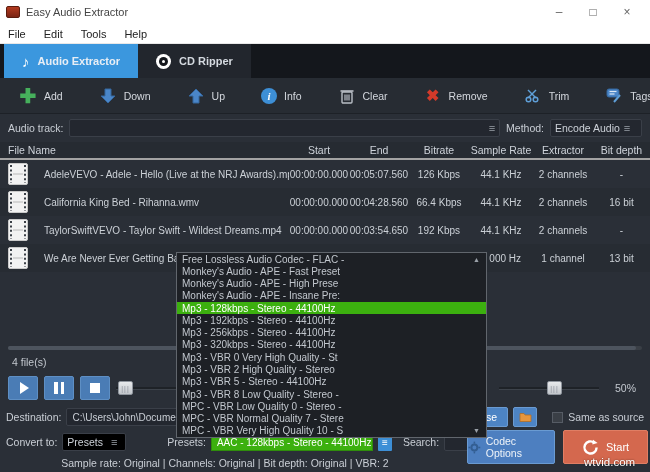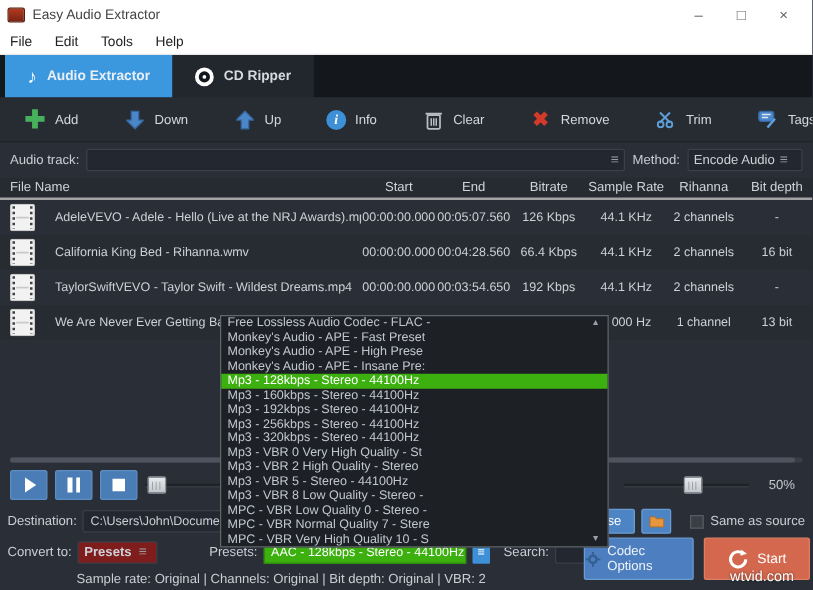--- a/index.html
+++ b/index.html
@@ -79,21 +79,21 @@
 
   
   .destrow { height:26px; display:flex; align-items:center; padding:0 6px; gap:5px; }
   .dest-input { flex:1; height:18px; background:#23272f; border:1px solid #3a3f48; border-radius:2px; display:flex; align-items:center; padding:0 5px; font-size:10px; color:#c9ced5; white-space:nowrap; overflow:hidden; max-width:322px; }
   .browse-btn { width:76px; height:20px; background:#4d84c4; border:1px solid #6a9bd2; border-radius:2px; display:flex; align-items:center; justify-content:center; gap:5px; color:#fff; font-size:10.5px; }
   .mini-btn { width:24px; height:20px; background:#4d84c4; border:1px solid #6a9bd2; border-radius:2px; display:flex; align-items:center; justify-content:center; }
   .chk { width:11px; height:11px; background:#3a3f46; border:1px solid #565c65; margin-left:10px; }
 
   
   .convrow { height:24px; display:flex; align-items:center; padding:0 6px; gap:5px; }
-  .presets-select { width:64px; height:18px; background:#7f1d1d; border:1px solid #3a3f48; border-radius:2px; display:flex; align-items:center; justify-content:space-between; padding:0 4px; font-size:10.5px; color:#ccd1d8;font-weight:bold; }
+  .presets-select { width:64px; height:18px; background:#000000; border:1px solid #3a3f48; border-radius:2px; display:flex; align-items:center; justify-content:space-between; padding:0 4px; font-size:10.5px; color:#ccd1d8; }
   .preset-combo { width:162px; height:18px; background:#3cb00f; border:1px solid #2f8d0c; display:flex; align-items:center; padding:0 5px; font-size:10px; color:#ffffff; white-space:nowrap; overflow:hidden; margin-left:18px; }
   .combo-menu { width:14px; height:18px; background:#3d8fd6; display:flex; align-items:center; justify-content:center; font-size:10px; color:#fff; border-radius:1px; }
   .search-input { width:86px; height:18px; background:#23272f; border:1px solid #3a3f48; border-radius:2px; }
 
   
   .footer { height:18px; display:flex; align-items:center; justify-content:center; font-size:10.5px; color:#c9ced5; padding-right:200px; }
 
   
   .codec-btn { position:absolute; left:467px; top:430px; width:88px; height:34px; background:#4d7fc0; border:1px solid #6a9bd2; border-radius:2px; display:flex; align-items:center; justify-content:center; gap:5px; color:#eef3f8; font-size:10.5px; z-index:5; }
   .start-btn { position:absolute; left:563px; top:430px; width:85px; height:34px; background:#d4684e; border:1px solid #e07e64; border-radius:2px; display:flex; align-items:center; justify-content:center; gap:7px; color:#fff; font-size:11px; z-index:5; }
@@ -215,21 +215,21 @@
       <span class="menu-glyph">≡</span>
     </div>
   </div>
 
   <div class="grid thead">
     <div class="first">File Name</div>
     <div class="c">Start</div>
     <div class="c">End</div>
     <div class="c">Bitrate</div>
     <div class="c">Sample Rate</div>
-    <div class="c">Rihanna</div>
+    <div class="c">Extractor</div>
     <div class="c">Bit depth</div>
   </div>
 
   <div class="grid trow">
     <svg class="film" viewBox="0 0 20 22">
         <rect x="0.5" y="0.5" width="19" height="21" rx="1.5" fill="#f2f2f2" stroke="#c9c9c9"></rect>
         <line x1="3" y1="2" x2="3" y2="20" stroke="#3a3f46" stroke-width="2" stroke-dasharray="2 2.4"></line>
         <line x1="17" y1="2" x2="17" y2="20" stroke="#3a3f46" stroke-width="2" stroke-dasharray="2 2.4"></line>
         <line x1="5" y1="11" x2="15" y2="11" stroke="#c9c9c9" stroke-width="1.4"></line>
       </svg>
@@ -288,20 +288,21 @@
   </div>
 
   <div class="list-empty"></div>
 
   <div class="hscroll">
     <div class="track">
         <div class="thumb"></div>
       </div>
   </div>
 
+  <div class="filecount">4 file(s)</div>
 
   <div class="player">
     <div class="pbtn">
         <div class="play-tri"></div>
       </div>
     <div class="pbtn">
         <div class="pause-bars">
           <i></i>
           <i></i>
         </div>
@@ -388,23 +389,20 @@
     <div class="opt">
         <span>Monkey's Audio - APE - High Prese</span>
       </div>
     <div class="opt">
         <span>Monkey's Audio - APE - Insane Pre:</span>
       </div>
     <div class="opt sel">
         <span>Mp3 - 128kbps - Stereo - 44100Hz</span>
       </div>
     <div class="opt">
-        <span>Mp3 - 160kbps - Stereo - 44100Hz</span>
-      </div>
-    <div class="opt">
         <span>Mp3 - 192kbps - Stereo - 44100Hz</span>
       </div>
     <div class="opt">
         <span>Mp3 - 256kbps - Stereo - 44100Hz</span>
       </div>
     <div class="opt">
         <span>Mp3 - 320kbps - Stereo - 44100Hz</span>
       </div>
     <div class="opt">
         <span>Mp3 - VBR 0 Very High Quality - St</span>

